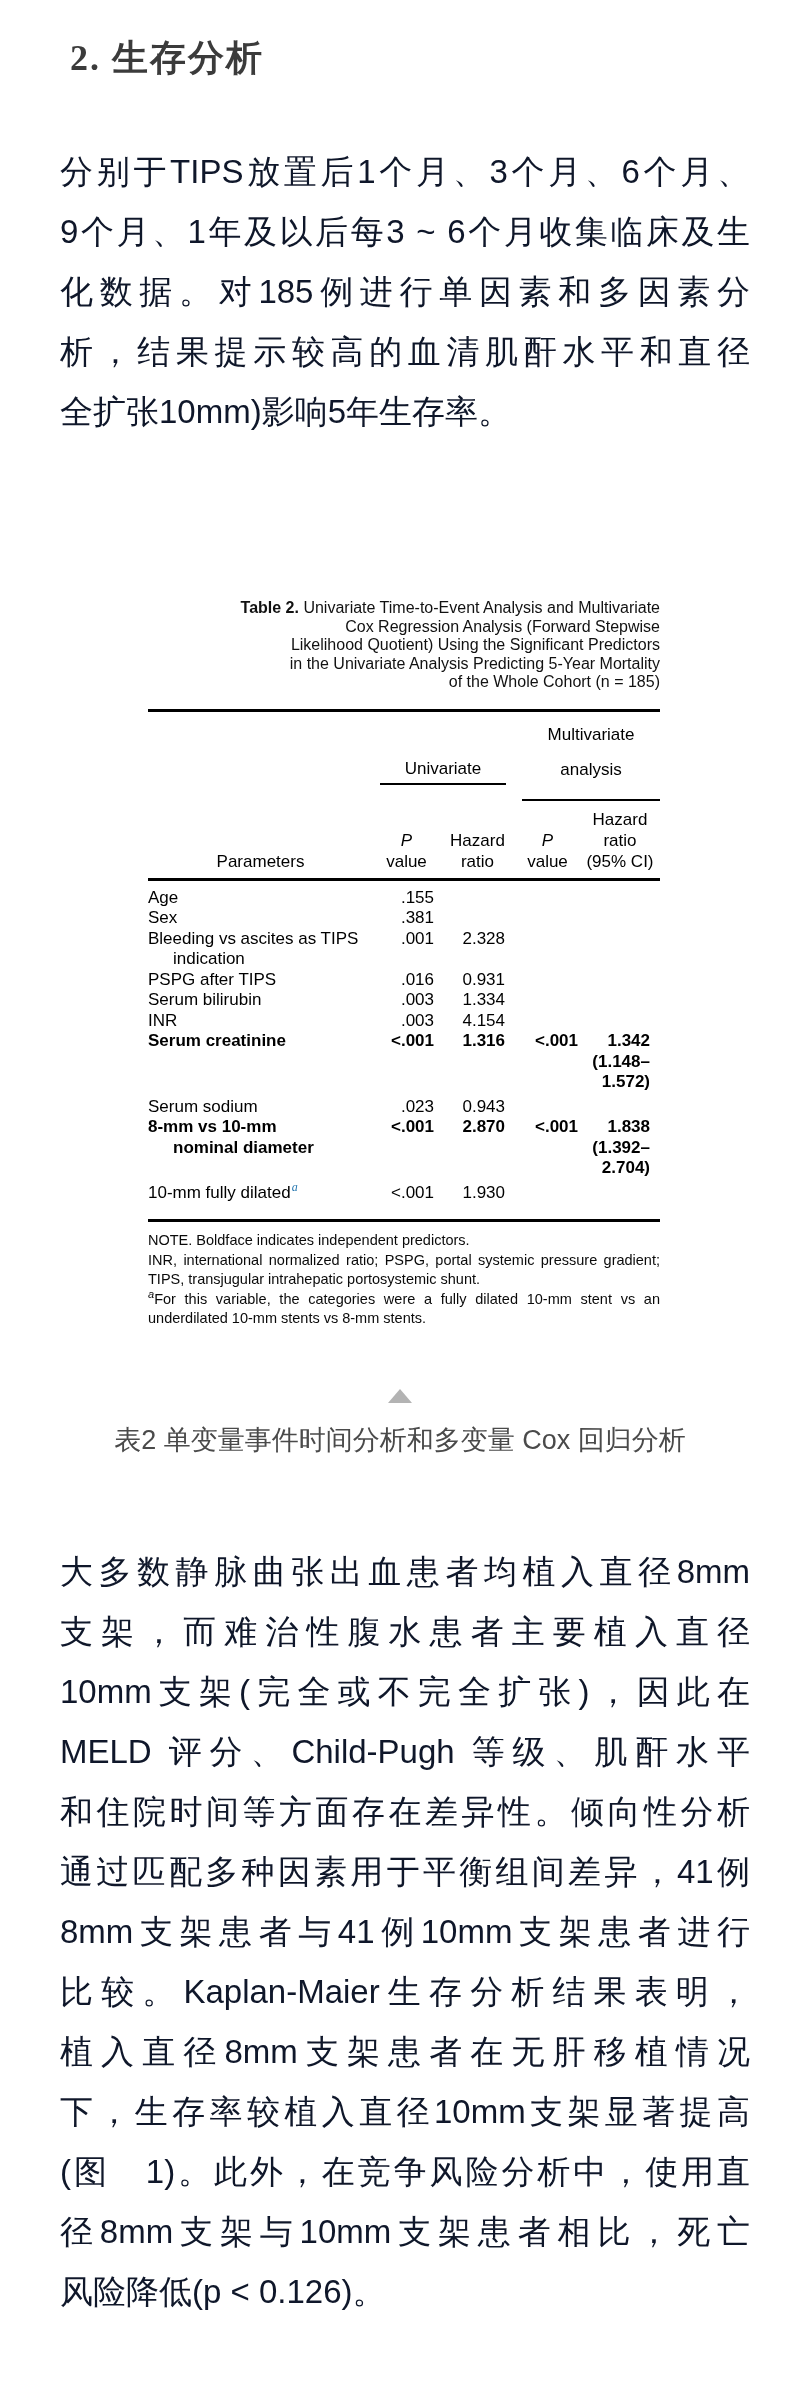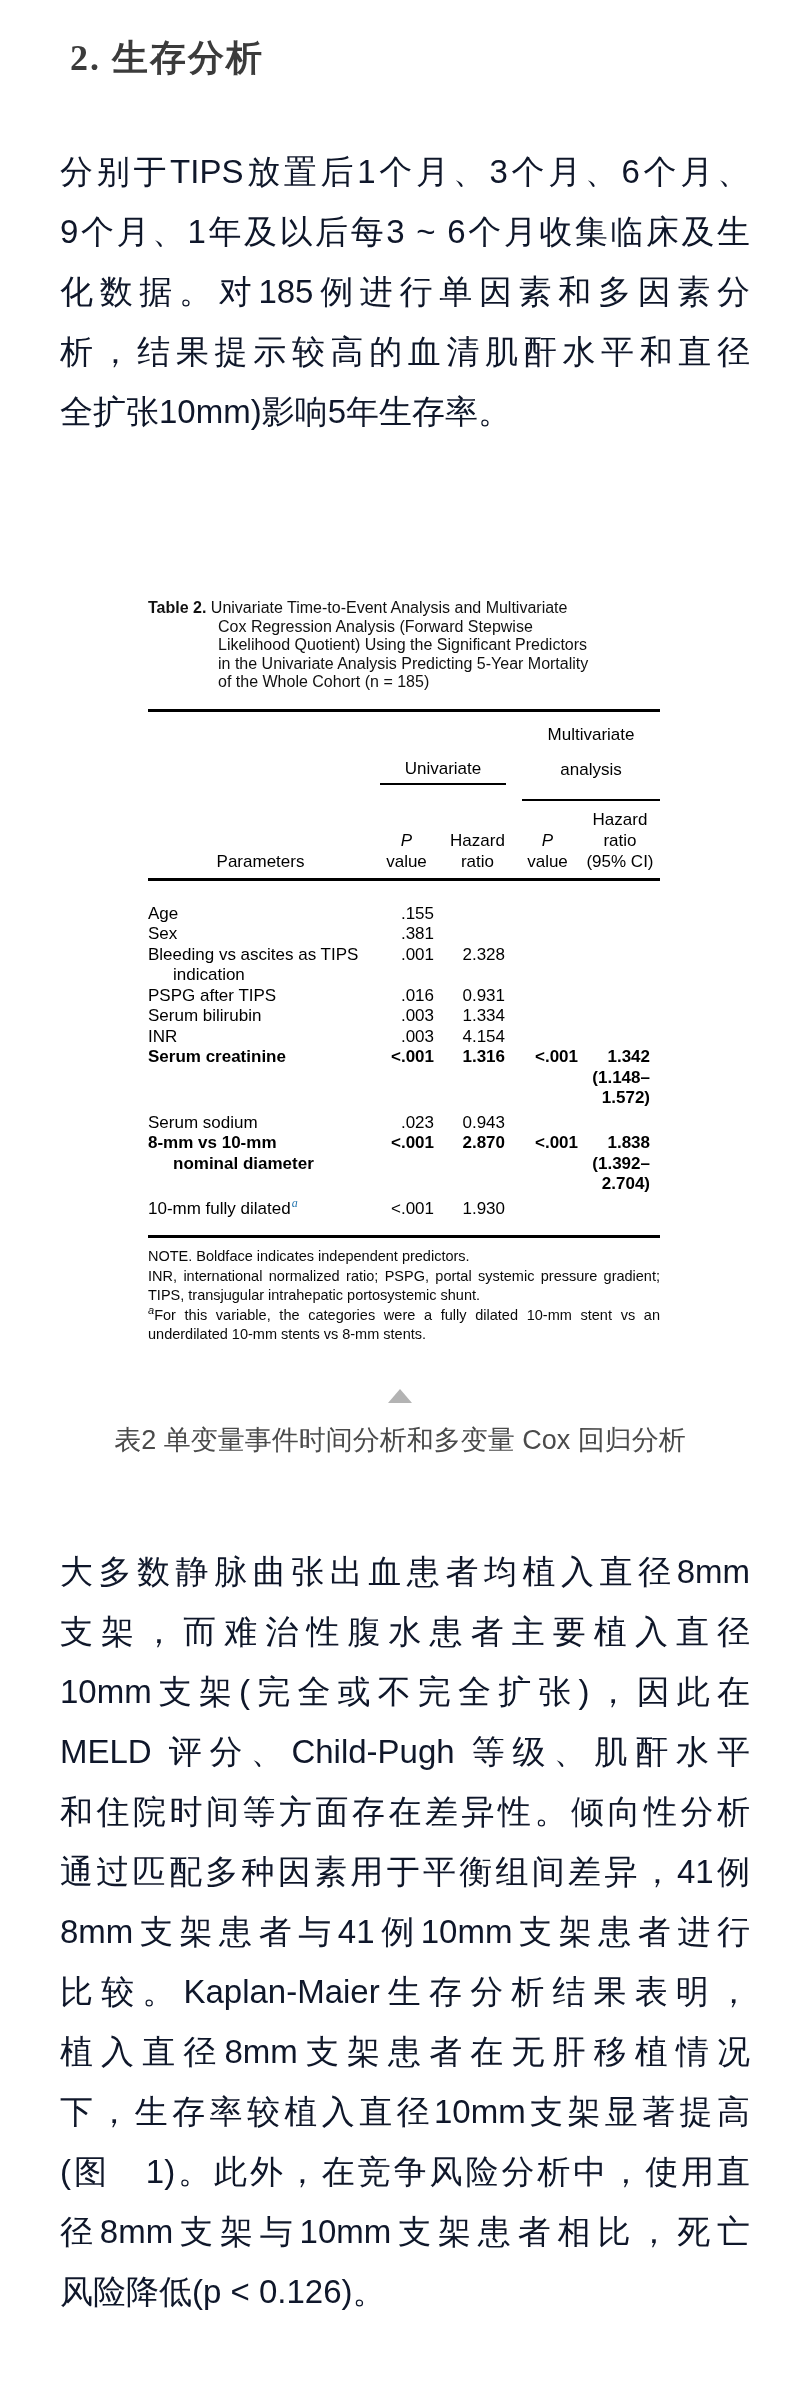--- a/index.html
+++ b/index.html
@@ -21,21 +21,21 @@
   .para { position:absolute; left:60px; width:690px; font-size:33px; color:#0f172a; }
   .para .jline {
     height:60px; line-height:60px;
     text-align:justify; text-align-last:justify;
     overflow:hidden;
   }
   .para .jline.last { text-align-last:left; }
 
   
   .ftable { position:absolute; top:599px; left:148px; width:512px; color:#000; }
-  .t-title { font-size:16px; line-height:18.6px; color:#111; }
+  .t-title { font-size:16px; line-height:18.6px; color:#111;text-align:right; }
   .t-title .cont { padding-left:70px; }
   .t-title b { font-weight:bold; }
 
   .rule  { height:3px; background:#000; }
   .rule.top { margin-top:17px; }
 
   .grouprow { display:flex; margin-top:13px; }
   .g-spacer { width:232px; }
   .g-univ {
     width:126px; border-bottom:2.5px solid #000;
@@ -51,21 +51,21 @@
 
   .colheads { display:flex; align-items:flex-end; font-size:17px; line-height:21px; padding:8px 0 6px; }
   .colheads i { font-style:italic; }
   .ch { text-align:center; }
   .ch-param { width:225px; }
   .ch-p1 { width:67px; }
   .ch-hr1 { width:75px; }
   .ch-p2 { width:65px; }
   .ch-hr2 { width:80px; }
 
-  .tbody { padding:23px 0 16px; font-size:17px; line-height:20.5px; }
+  .tbody { padding:7px 0 16px; font-size:17px; line-height:20.5px; }
   .trow { display:flex; align-items:flex-start; }
   .trow.b { font-weight:bold; }
   .trow.gap { margin-top:4px; }
   .c-param { width:225px; }
   .c-param .pl2 { padding-left:25px; }
   .c-p1 { width:67px; text-align:right; padding-right:6px;  box-sizing:border-box; }
   .c-hr1 { width:75px; text-align:right; padding-right:10px; box-sizing:border-box; }
   .c-p2 { width:65px; text-align:right; padding-right:2px;  box-sizing:border-box; }
   .c-hr2 { width:80px; text-align:right; padding-right:10px; box-sizing:border-box; }
   .supa {

